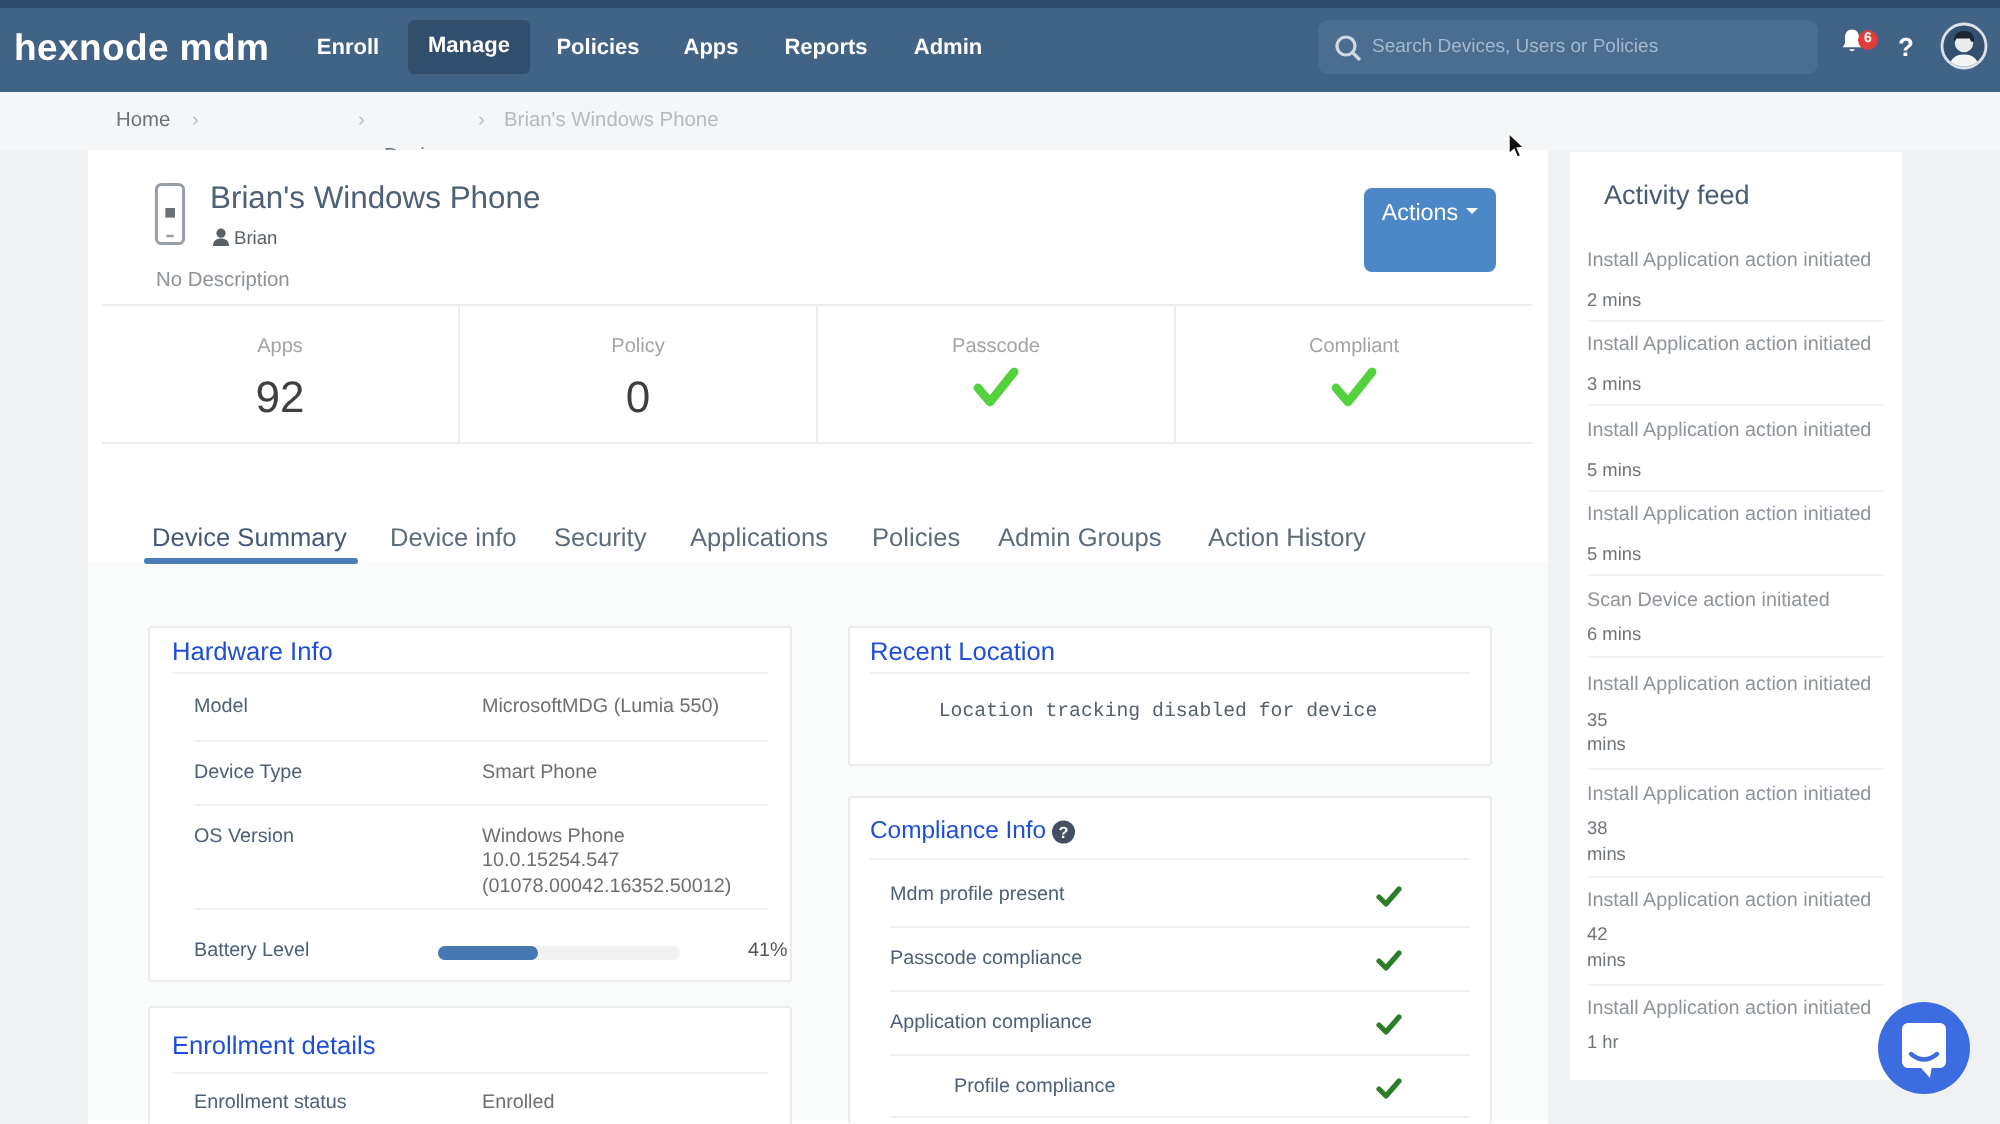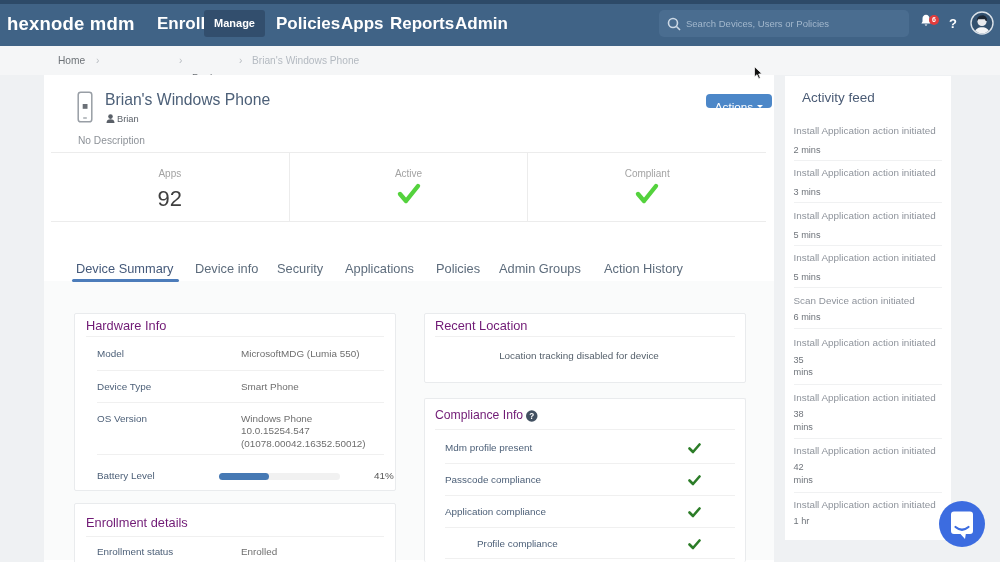--- a/index.html
+++ b/index.html
@@ -4,21 +4,21 @@
 <style>
 * { margin:0; padding:0; box-sizing:border-box; }
 html,body { width:1000px; height:562px; overflow:hidden; }
 body { font-family:"Liberation Sans", sans-serif; background:#eff1f3; position:relative; }
 .abs { position:absolute; }
 
 
 .navbar { position:absolute; top:0; left:0; width:1000px; height:46px; background:#406386; }
 .navtop { position:absolute; top:0; left:0; width:1000px; height:4px; background:#2d4a68; }
 .logo { position:absolute; left:7px; top:13px; font-size:18.5px; font-weight:bold; color:#fff; letter-spacing:0.2px; }
-.navlink { position:absolute; top:0; height:46px; line-height:48px; color:#fff; font-size:17px; font-weight:bold; text-align:center; }
+.navlink { position:absolute; top:0; height:46px; line-height:48px; color:#fff; font-size:11px; font-weight:bold; text-align:center; }
 .manage-btn { position:absolute; left:204px; top:10px; width:61px; height:27px; background:#324e6d; border-radius:3px; color:#fff; font-size:11px; font-weight:bold; text-align:center; line-height:27px; }
 .search { position:absolute; left:659px; top:10px; width:250px; height:27px; background:#4a6d90; border-radius:5px; }
 .search .ph { position:absolute; left:27px; top:8px; font-size:9.5px; color:#a3b8cd; }
 .bell { position:absolute; left:920px; top:14px; }
 .badge { position:absolute; left:929px; top:15px; width:10px; height:10px; border-radius:50%; background:#e13c3c; color:#fff; font-size:7px; font-weight:bold; text-align:center; line-height:10px; }
 .qmark { position:absolute; left:949px; top:16px; color:#fff; font-size:13px; font-weight:bold; }
 .avatar { position:absolute; left:970px; top:11px; }
 
 
 .breadcrumb { position:absolute; top:46px; left:0; width:1000px; height:29px; background:#f5f6f7; font-size:10.2px; color:#6e7378; }
@@ -26,40 +26,40 @@
 .bc-sep { color:#b9bdc2; }
 .bc-last { color:#b4bac1; }
 
 
 .main { position:absolute; left:44px; top:75px; width:730px; height:487px; background:#fff; }
 
 
 .dev-title { position:absolute; left:105px; top:91px; font-size:15.7px; color:#4d6078; }
 .brian { position:absolute; left:117px; top:114px; font-size:9.3px; color:#5a6068; }
 .nodesc { position:absolute; left:78px; top:135px; font-size:10.2px; color:#8d9298; }
-.actions { position:absolute; left:682px; top:94px; width:66px; height:14px; background:#4c87c8; border-radius:4px; color:#fff; font-size:11.7px; text-align:center; line-height:26px;margin-left:24px; }
+.actions { position:absolute; left:682px; top:94px; width:66px; height:42px; background:#4c87c8; border-radius:4px; color:#fff; font-size:11.7px; text-align:center; line-height:26px; }
 .caret { display:inline-block; width:0; height:0; border-left:3.5px solid transparent; border-right:3.5px solid transparent; border-top:3.5px solid #fff; vertical-align:middle; margin-left:4px; margin-top:-2px; }
 
 
 .stats { position:absolute; left:51px; top:152px; width:715px; height:70px; border-top:1px solid #ececec; border-bottom:1px solid #ececec; display:flex; }
 .stat { flex:1; text-align:center; border-right:1px solid #ececec; padding-top:15px; }
 .stat:last-child { border-right:none; }
 .stat .lbl { font-size:10px; color:#a3a3a3; }
 .stat .val { font-size:22px; color:#3f3f3f; margin-top:7px; }
 .stat .val.small { font-size:19px; margin-top:10px; }
 .tab { position:absolute; top:0; font-size:12.8px; color:#5d6c7c; white-space:nowrap; }
 .tab.active { color:#44597a; }
 .underline { position:absolute; left:72px; top:279px; width:107px; height:3px; background:#4c7cba; border-radius:2px; }
 
 
 .contentbg { position:absolute; left:44px; top:281px; width:730px; height:279px; background:#fafbfb; }
 
 
 .card { position:absolute; background:#fff; border:1px solid #e9ebed; border-radius:2px; }
-.card-title { font-size:12.8px; color:#701a75;text-align:right; }
+.card-title { font-size:12.8px; color:#1d4ed8;text-align:right; }
 .hline { position:absolute; background:#f0f0f0; height:1px; }
 .rowlbl { position:absolute; font-size:9.9px; color:#4d6078; }
 .rowval { position:absolute; font-size:9.9px; color:#6e6e6e;padding-left:22px; }
 
 
 .feed { position:absolute; left:785px; top:76px; width:166px; height:464px; background:#fff; }
 .feed-title { position:absolute; left:17px; top:14px; font-size:13.5px; color:#4a5b75; }
 .fe-t { position:absolute; left:8.5px; font-size:9.9px; color:#8e939b; width:155px; }
 .fe-m { position:absolute; left:8.5px; font-size:9.2px; color:#6f747b; }
 .fe-sep { position:absolute; left:8.5px; width:148px; height:1px; background:#f0f1f2; }
@@ -134,21 +134,25 @@
 </svg>
 <div class="brian">Brian</div>
 <div class="nodesc">No Description</div>
 <div class="actions">Actions<span class="caret"></span></div>
 
 <div class="stats">
   <div class="stat">
       <div class="lbl">Apps</div>
       <div class="val">92</div>
     </div>
-  <div class="stat"><div class="lbl">Active</div>
+  <div class="stat">
+      <div class="lbl">Policy</div>
+      <div class="val">0</div>
+    </div>
+  <div class="stat"><div class="lbl">Passcode</div>
     <svg width="26" height="24" viewBox="0 0 26 24" style="margin-top:3px;">
         <path d="M4 12 L10 19 L22 4" fill="none" stroke="#54d23d" stroke-width="4.4" stroke-linecap="round" stroke-linejoin="round"></path>
       </svg>
   </div>
   <div class="stat"><div class="lbl">Compliant</div>
     <svg width="26" height="24" viewBox="0 0 26 24" style="margin-top:3px;">
         <path d="M4 12 L10 19 L22 4" fill="none" stroke="#54d23d" stroke-width="4.4" stroke-linecap="round" stroke-linejoin="round"></path>
       </svg>
   </div>
 </div>
@@ -181,21 +185,21 @@
 
 <div class="card" style="left:74px; top:503px; width:322px; height:70px;"></div>
 <div class="abs card-title" style="left:86px; top:515px;">Enrollment details</div>
 <div class="hline" style="left:86px; top:536px; width:298px;"></div>
 <div class="rowlbl" style="left:97px; top:546px;">Enrollment status</div>
 <div class="rowval" style="left:219px; top:546px;">Enrolled</div>
 
 <div class="card" style="left:424px; top:313px; width:322px; height:70px;"></div>
 <div class="abs card-title" style="left:435px; top:318px;">Recent Location</div>
 <div class="hline" style="left:435px; top:336px; width:300px;"></div>
-<div class="abs" style="left:424px; top:350px; width:310px; text-align:center; font-size:9.9px; color:#55606b;">Location tracking disabled for device</div>
+<div class="abs" style="left:424px; top:350px; width:310px; text-align:center; font-size:9.9px; color:#55606b;font-family:Liberation Mono, monospace;">Location tracking disabled for device</div>
 
 <div class="card" style="left:424px; top:398px; width:322px; height:164px; border-bottom:none;"></div>
 <div class="abs card-title" style="left:435px; top:408px; font-size:12.2px;">Compliance Info</div>
 <svg class="abs" style="left:526px; top:410px;" width="11.5" height="12" viewBox="0 0 12 12">
   <circle cx="6" cy="6" r="6" fill="#425061"></circle>
   <text x="6" y="9" font-size="8.5" fill="#fff" text-anchor="middle" font-family="Liberation Sans" font-weight="bold">?</text>
 </svg>
 <div class="hline" style="left:435px; top:429px; width:300px;"></div>
 <div class="rowlbl" style="left:445px; top:442px;">Mdm profile present</div>
 <svg class="abs" style="left:688px; top:443px;" width="13" height="11" viewBox="0 0 13 11">

